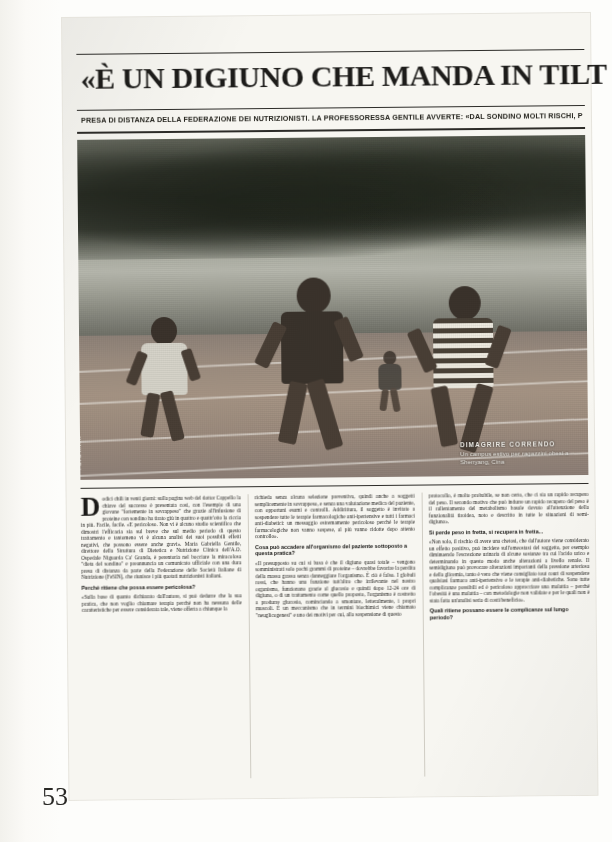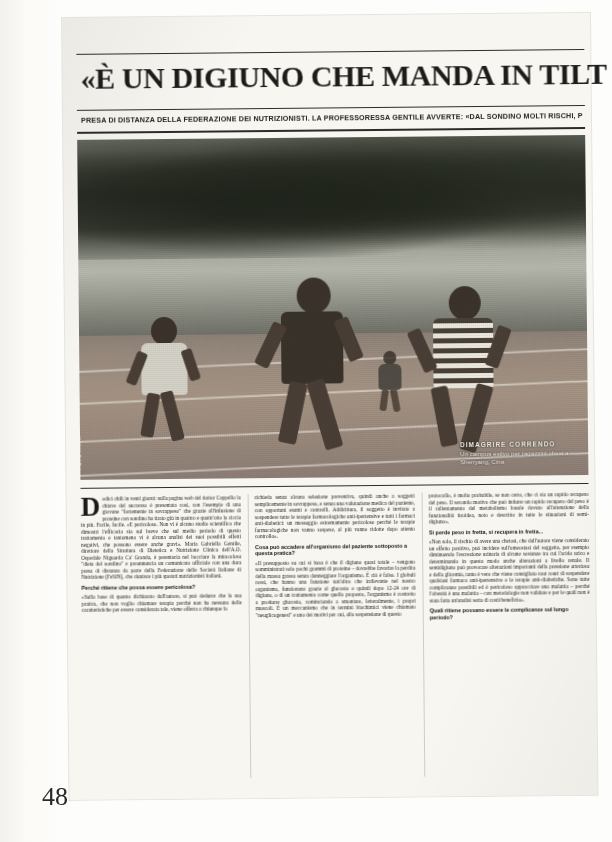--- a/index.html
+++ b/index.html
@@ -395,15 +395,15 @@
       <div class="col" id="col3">
         <p>protocollo, è molto probabile, se non certo, che ci sia un rapido recupero del peso. Il secondo motivo che può indurre un rapido recupero del peso è il rallentamento del metabolismo basale dovuto all'attenzione della funzionalità tiroidea, noto e descritto in tutte le situazioni di semi-digiuno».</p>
         <div class="subhead">Si perde peso in fretta, si recupera in fretta...</div>
         <p>«Non solo, il rischio di avere una chetosi, che dall'autore viene considerato un effetto positivo, può incidere sull'omeostasi del soggetto, per esempio diminuendo l'escrezione urinaria di alcune sostanze tra cui l'acido urico e determinando in questo modo anche alterazioni a livello renale. Il semidigiuno può provocare alterazioni importanti della pressione arteriosa e della glicemia, tanto è vero che viene consigliato tout court di sospendere qualsiasi farmaco anti-ipertensivo e le terapie anti-diabetiche. Sono tutte complicanze possibili ed è pericoloso approcciare una malattia – perché l'obesità è una malattia – con metodologie non validate e per le quali non è stata fatta un'analisi seria di costi/beneficio».</p>
         <div class="subhead">Quali ritiene possano essere le complicanze sul lungo periodo?</div>
       </div>
     </div>
 
   </div>
 
-  <div id="folio">48</div>
+  <div id="folio">53</div>
 
 </div>
 
 </body></html>

